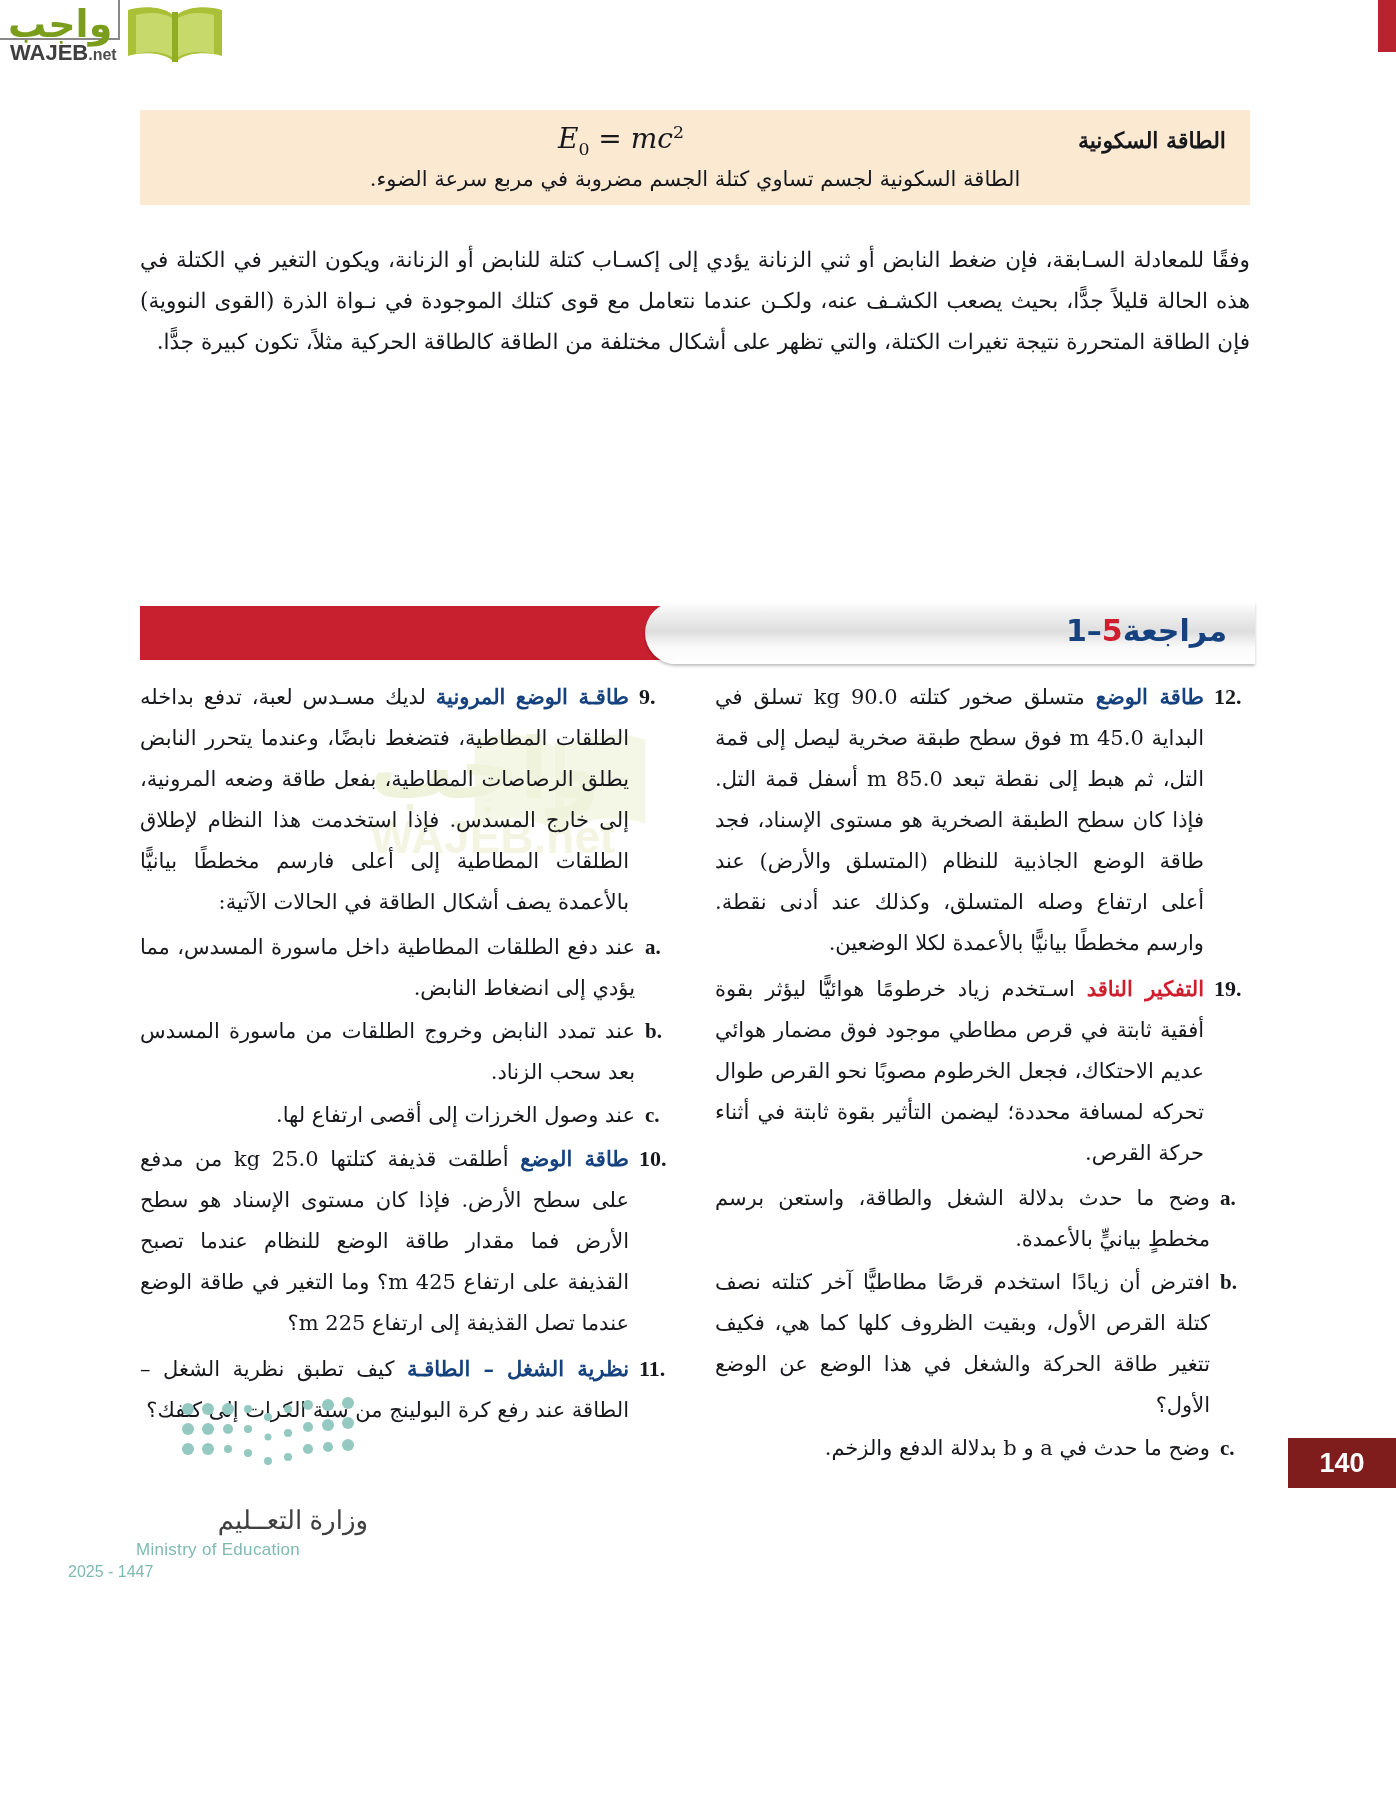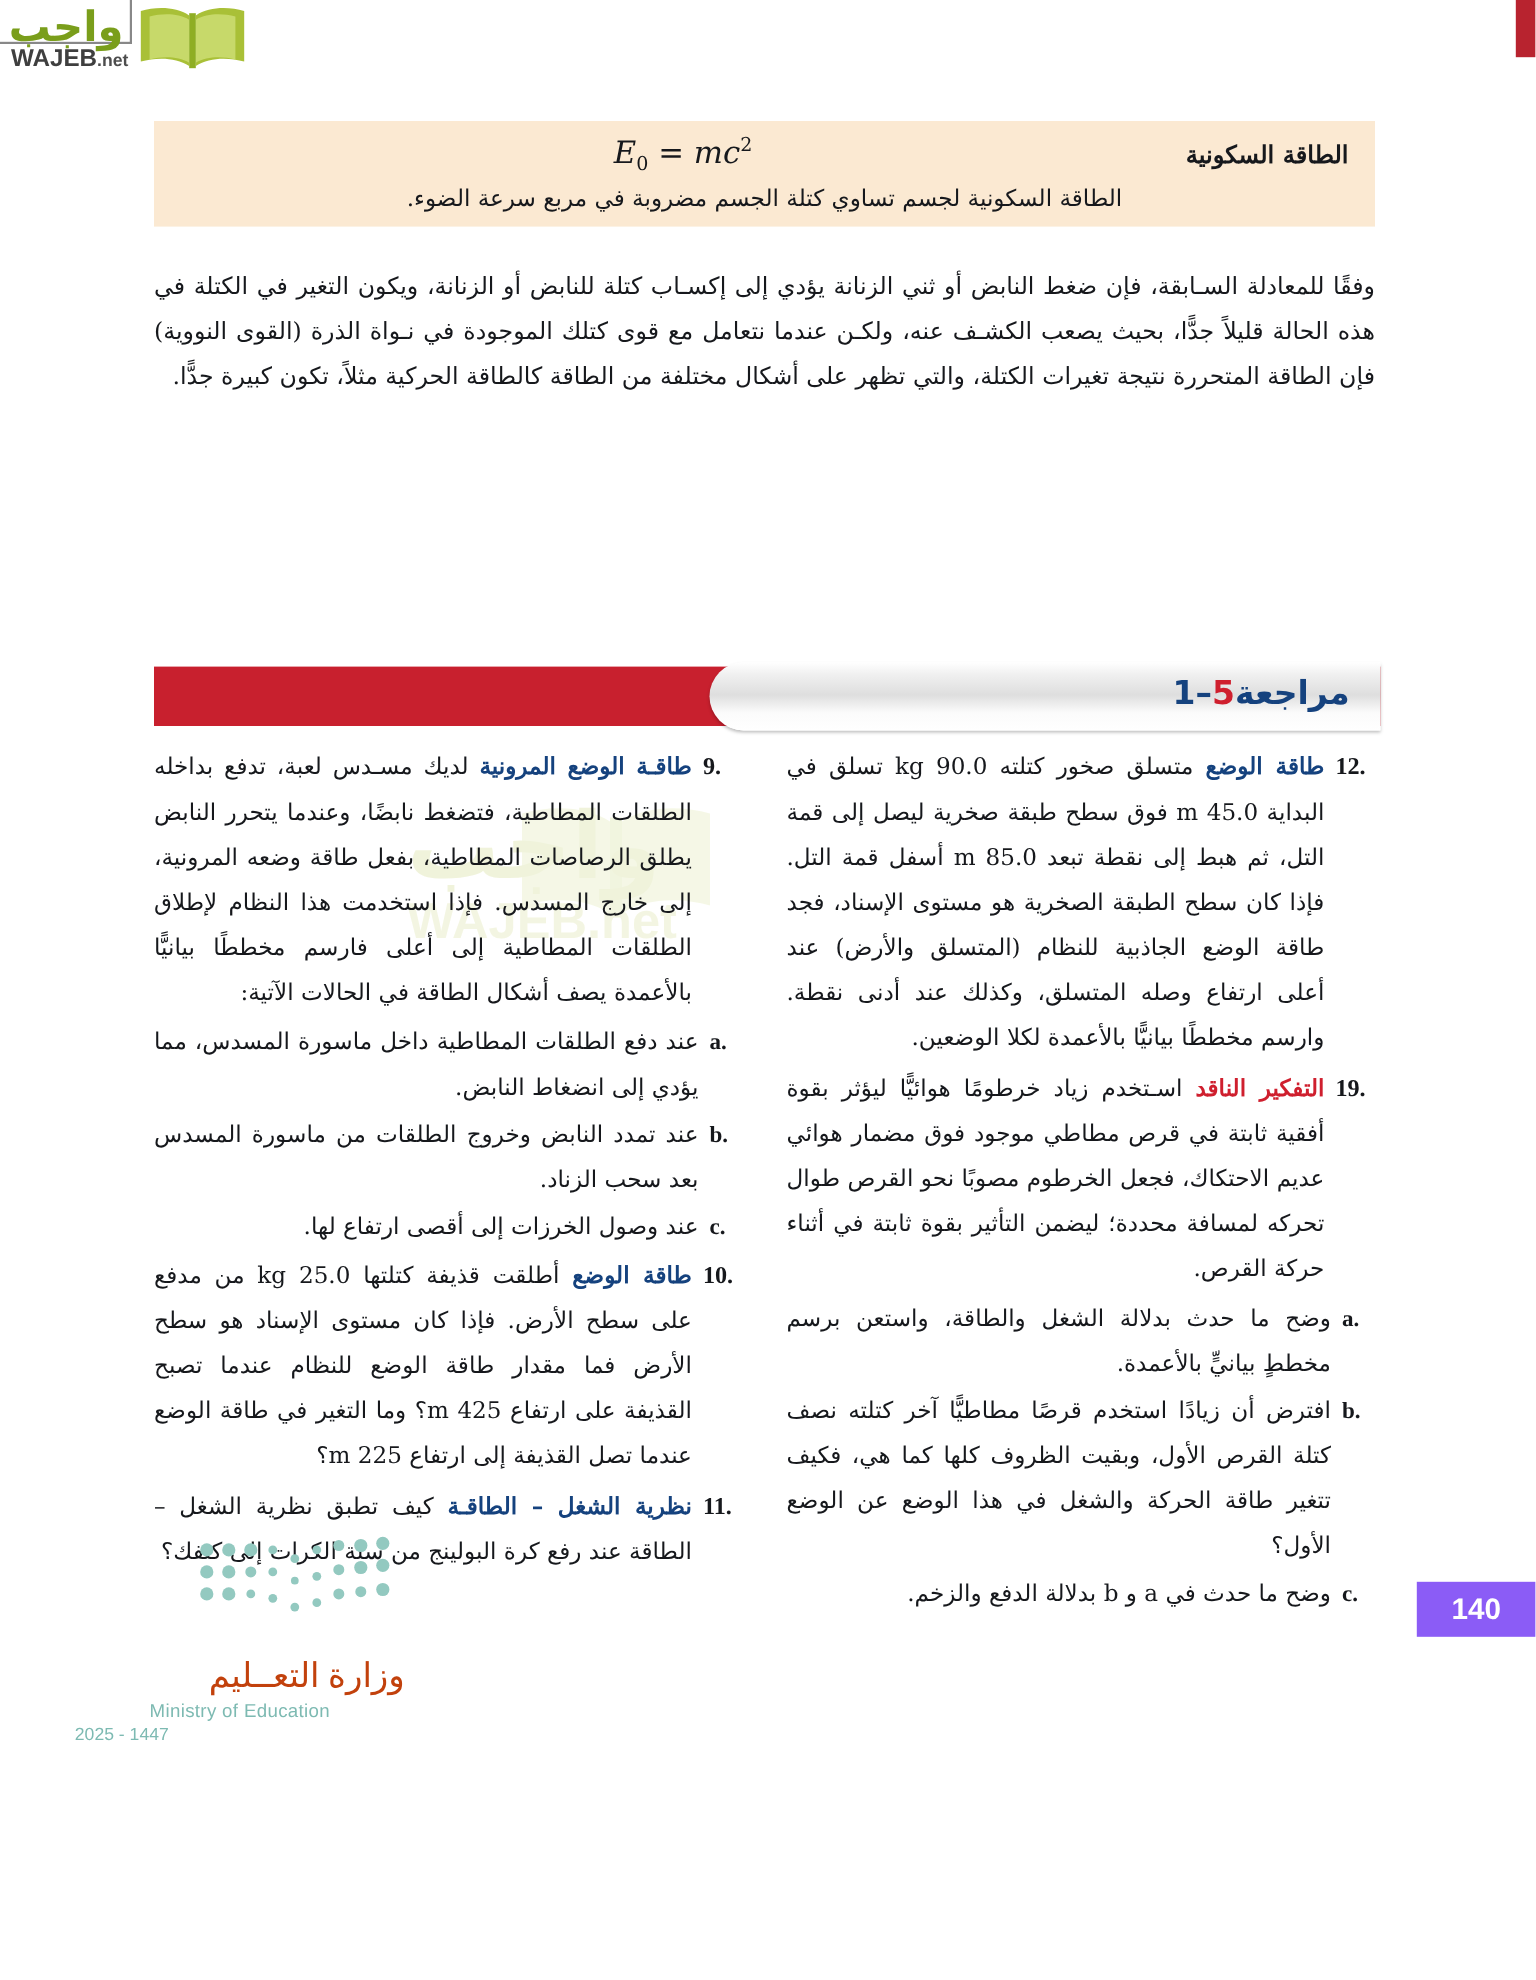--- a/index.html
+++ b/index.html
@@ -161,38 +161,38 @@
   }
   .wm-mid .wm-book2 { position:absolute; left:90px; top:10px; }
 
   
   .moe {
     position:absolute; left:68px; top:1395px; width:300px;
   }
   .moe-dots { width:190px; height:100px; }
   .moe-ar {
     margin-top:6px;
-    font-family:Liberation Serif, serif;
-    font-size:31px; color:#c2410c; direction:rtl; letter-spacing:1px;
+    font-family:Liberation Sans, sans-serif;
+    font-size:26px; color:#404040; direction:rtl; letter-spacing:1px;
   }
   .moe-en {
     margin-top:4px;
     font-family:"Liberation Sans",sans-serif;
     font-size:17px; color:#7dbab2; letter-spacing:0.3px; direction:ltr;text-align:center;
   }
   .moe-yr {
     margin-top:3px;
     font-family:"Liberation Sans",sans-serif;
     font-size:16px; color:#7dbab2; direction:ltr;
   }
 
   
   .pageno {
     position:absolute; right:0; top:1438px;
-    width:108px; height:50px; background:#8b5cf6;
+    width:108px; height:50px; background:#7f1d1d;
     color:#ffffff; font-family:"Liberation Sans",sans-serif;
     font-size:27px; font-weight:bold;
     display:flex; align-items:center; justify-content:center;
     direction:ltr;
   }
 </style>
 </head>
 <body>
 
 <div class="wm-top">

